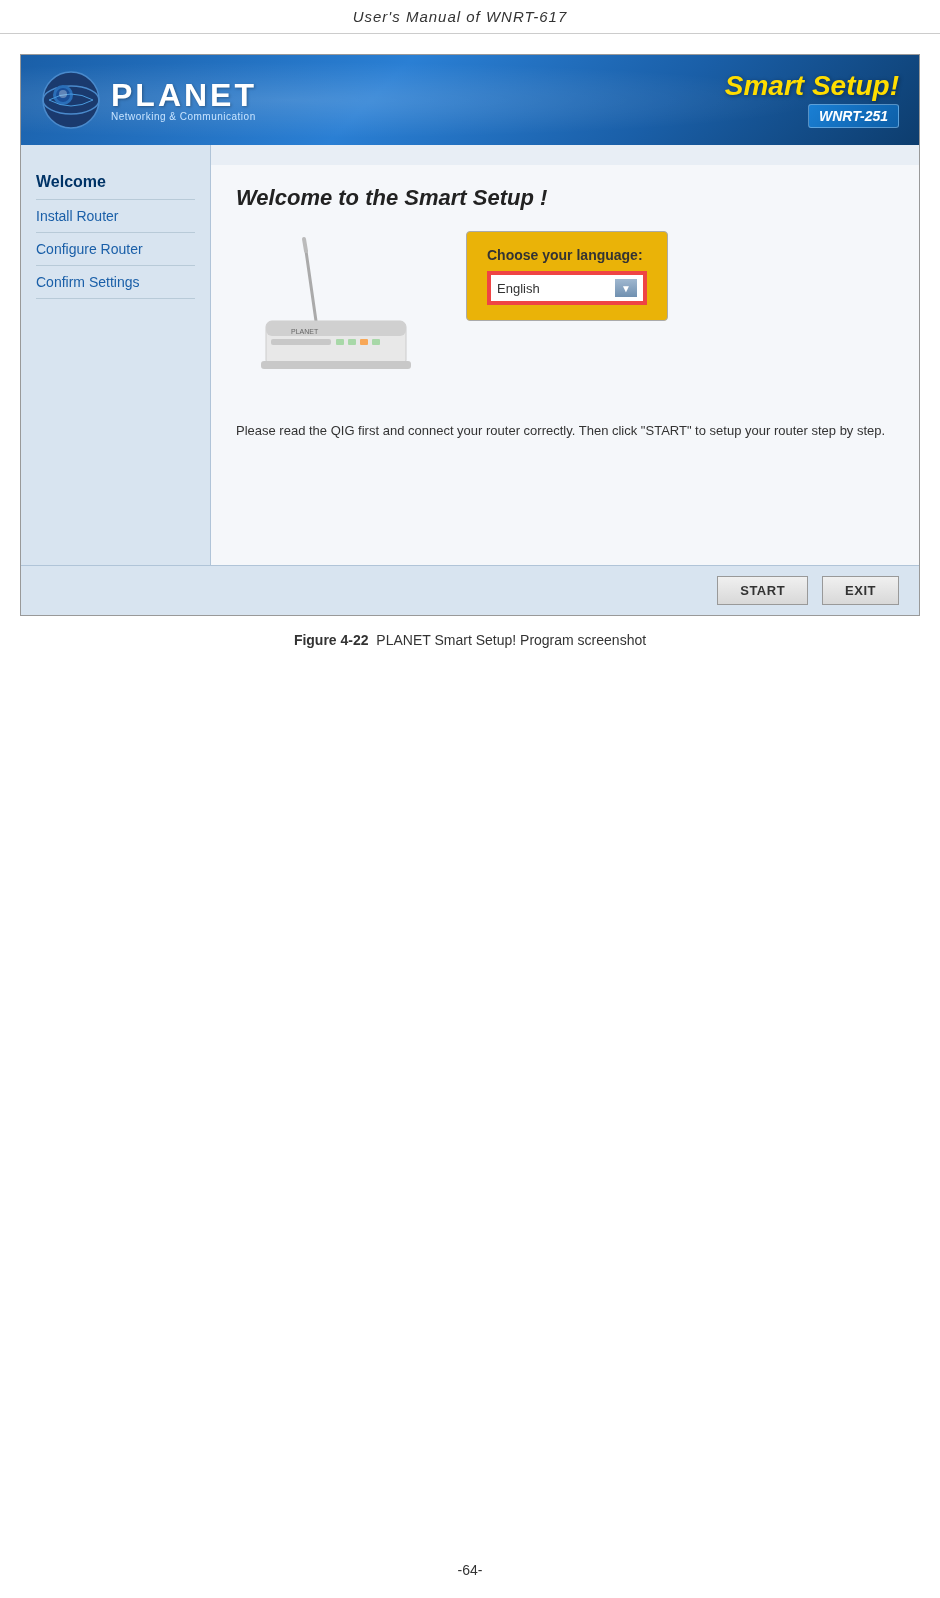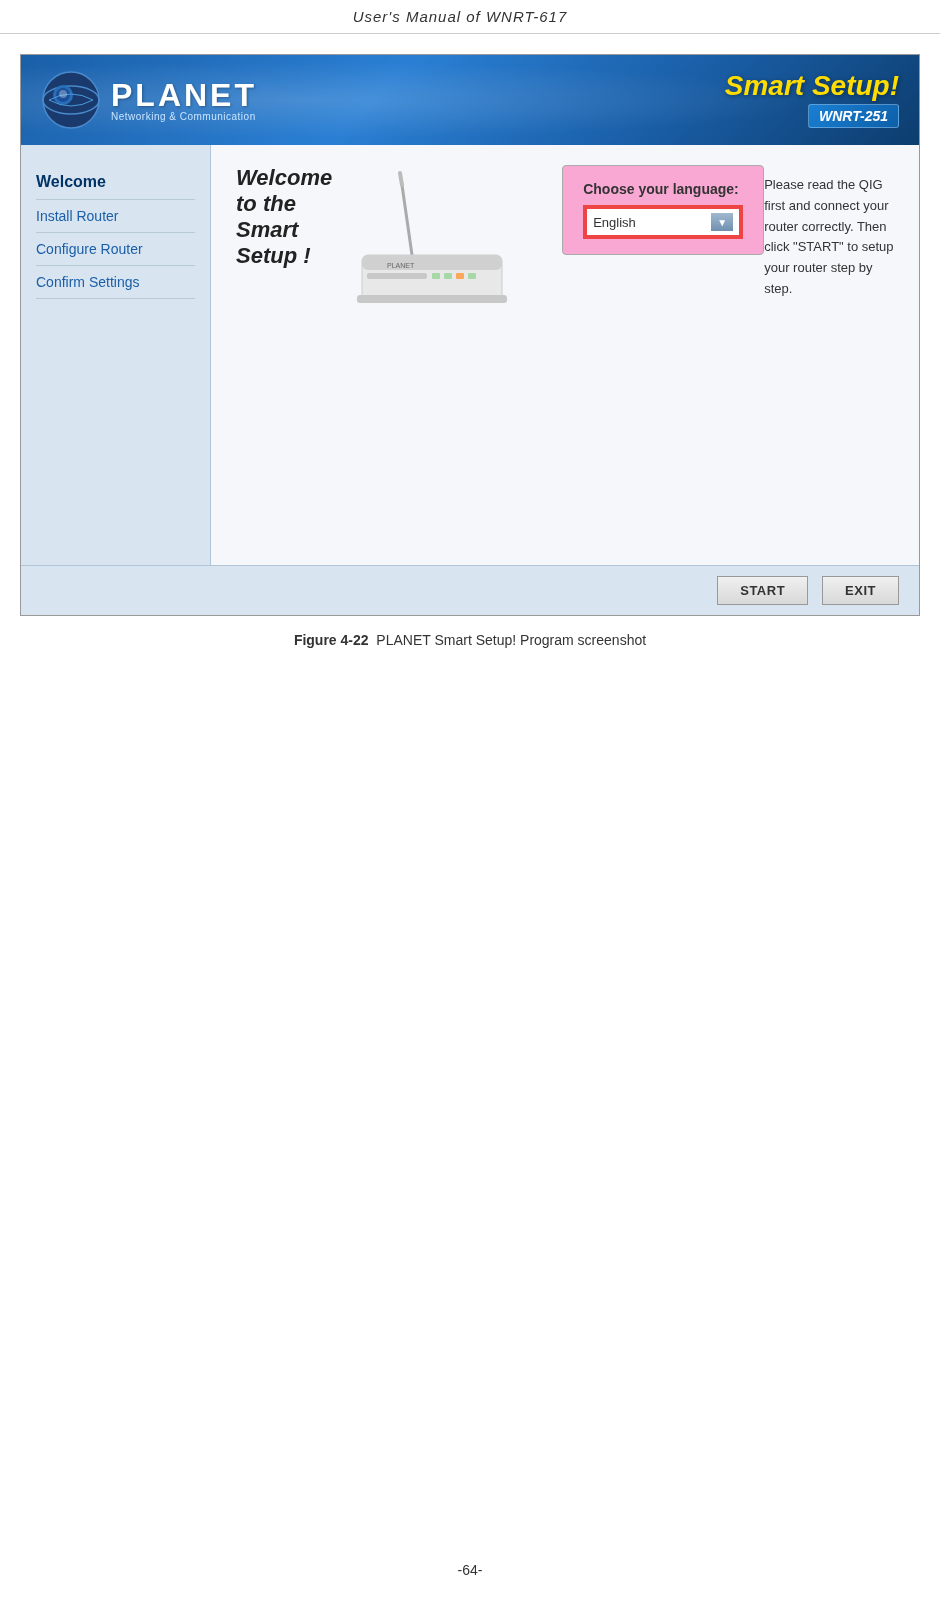--- a/index.html
+++ b/index.html
@@ -147,20 +147,22 @@
     .sidebar-item.inactive {
       color: #1a5fa8;
     }
 
     
     .content-area {
       flex: 1;
       background: #f5f7fa;
       padding: 20px 25px;
       display: flex;
+      flex-direction: column;
+      margin-top: 20px;
     }
 
     .welcome-title {
       font-size: 22px;
       font-weight: 700;
       color: #222;
       margin-bottom: 20px;
       font-style: italic;
     }
 
@@ -181,21 +183,21 @@
 
     
     .router-svg {
       width: 200px;
       height: 160px;
     }
 
     
     .language-box {
       border: 1px solid #aaa;
-      background: #f9a8d4;
+      background: #eab308;
       padding: 15px 20px;
       border-radius: 4px;
       min-width: 180px;
     }
 
     .language-label {
       font-size: 14px;
       font-weight: 700;
       color: #333;
       margin-bottom: 8px;

